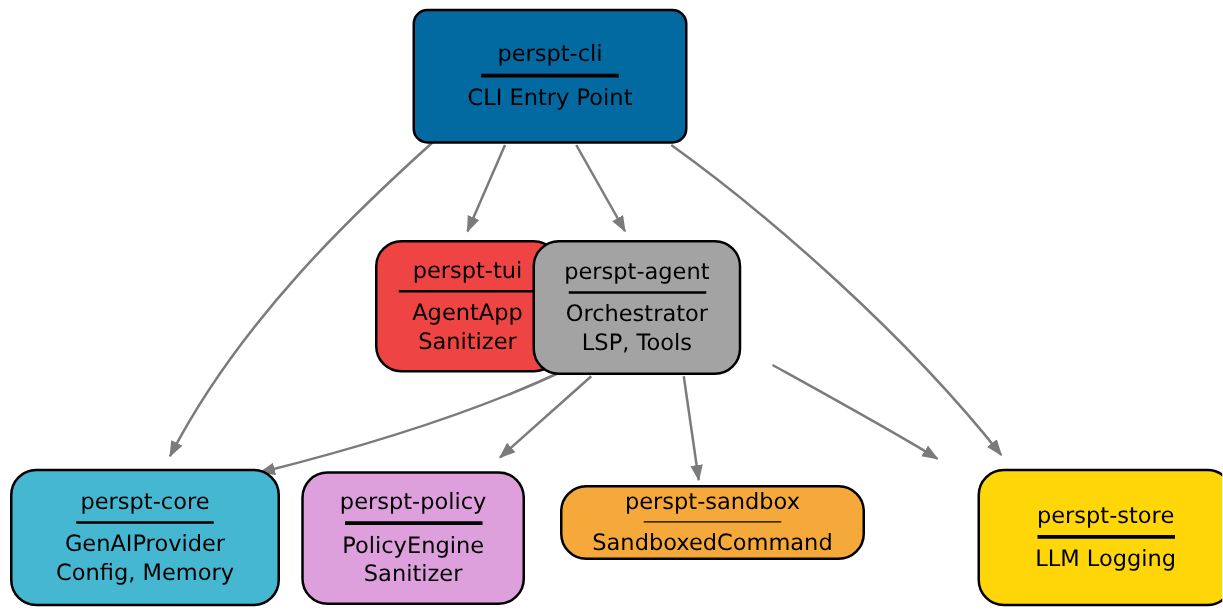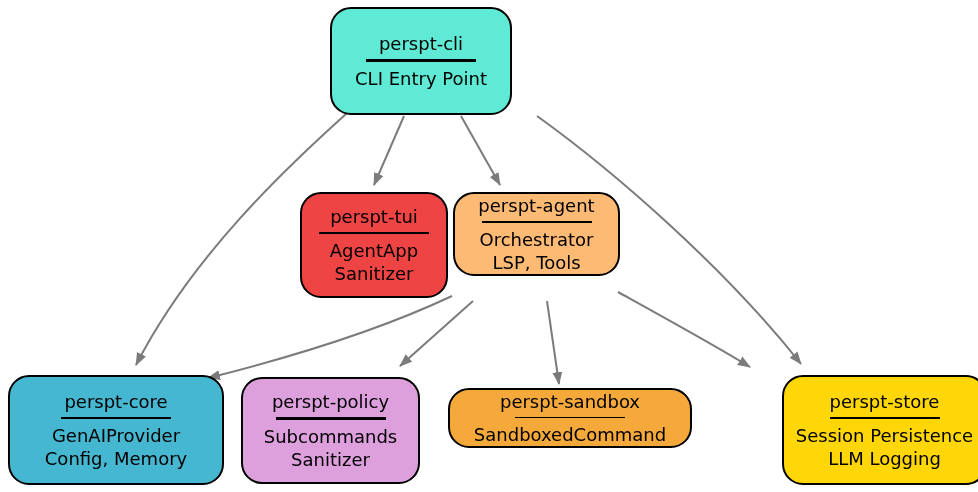--- a/index.html
+++ b/index.html
@@ -69,61 +69,60 @@
     <path class="edge" marker-end="url(#arrow)" d="M 346,114 C 286,168 192,256 136,365" style="stroke: rgb(123, 123, 123);"></path>
     <path class="edge" marker-end="url(#arrow)" d="M 404,116 L 374,185" style="stroke: rgb(123, 123, 123);"></path>
     <path class="edge" marker-end="url(#arrow)" d="M 461,116 L 500,185" style="stroke: rgb(123, 123, 123);"></path>
     <path class="edge" marker-end="url(#arrow)" d="M 537,116 C 615,172 725,268 801,364" style="stroke: rgb(123, 123, 123);"></path>
     <path class="edge" marker-end="url(#arrow)" d="M 452,296 C 380,330 292,357 208,378" style="stroke: rgb(123, 123, 123);"></path>
     <path class="edge" marker-end="url(#arrow)" d="M 473,301 L 400,366" style="stroke: rgb(123, 123, 123);"></path>
     <path class="edge" marker-end="url(#arrow)" d="M 547,301 L 559,384" style="stroke: rgb(123, 123, 123);"></path>
     <path class="edge" marker-end="url(#arrow)" d="M 618,292 C 665,318 716,346 750,367" style="stroke: rgb(123, 123, 123);"></path>
   </svg>
 
-  <div class="node" style="left: 330px; top: 7px; width: 182px; height: 108px; background-color: #5eead4;">
+  <div class="node" style="left: 330px; top: 7px; width: 220px; height: 108px; background-color: #0369a1; border-radius: 12px;">
     <div class="node-title">perspt-cli</div>
     <div class="node-sep"></div>
     <div class="node-line">CLI Entry Point</div>
   </div>
 
   <div class="node" style="left: 268px; top: 192px; width: 148px; height: 106px; background-color: #ef4444; margin-left: 32px;">
     <div class="node-title">perspt-tui</div>
     <div class="node-sep"></div>
     <div class="node-line">AgentApp</div>
     <div class="node-line">Sanitizer</div>
   </div>
 
-  <div class="node" style="left: 453px; top: 192px; width: 167px; height: 84px; background-color: #fdba74;">
+  <div class="node" style="left: 426px; top: 192px; width: 167px; height: 108px; background-color: #a3a3a3;">
     <div class="node-title">perspt-agent</div>
     <div class="node-sep"></div>
     <div class="node-line">Orchestrator</div>
     <div class="node-line">LSP, Tools</div>
   </div>
 
   <div class="node" style="left: 8px; top: 375px; width: 216px; height: 110px; background-color: rgb(69, 183, 208);">
     <div class="node-title">perspt-core</div>
     <div class="node-sep"></div>
     <div class="node-line">GenAIProvider</div>
     <div class="node-line">Config, Memory</div>
   </div>
 
   <div class="node" style="left: 241px; top: 377px; width: 179px; height: 107px; background-color: rgb(221, 160, 221);">
     <div class="node-title">perspt-policy</div>
     <div class="node-sep"></div>
-    <div class="node-line">Subcommands</div>
+    <div class="node-line">PolicyEngine</div>
     <div class="node-line">Sanitizer</div>
   </div>
 
   <div class="node" style="left: 448px; top: 388px; width: 244px; height: 60px; background-color: rgb(245, 169, 59); text-align: right;">
     <div class="node-title">perspt-sandbox</div>
     <div class="node-sep"></div>
     <div class="node-line">SandboxedCommand</div>
 
   </div>
 
   <div class="node" style="left: 738px; top: 375px; width: 205px; height: 110px; background-color: rgb(255, 214, 7); margin-left: 44px;">
     <div class="node-title">perspt-store</div>
     <div class="node-sep"></div>
-    <div class="node-line">Session Persistence</div>
     <div class="node-line">LLM Logging</div>
   </div>
 
 </div>
 
 </body></html>

